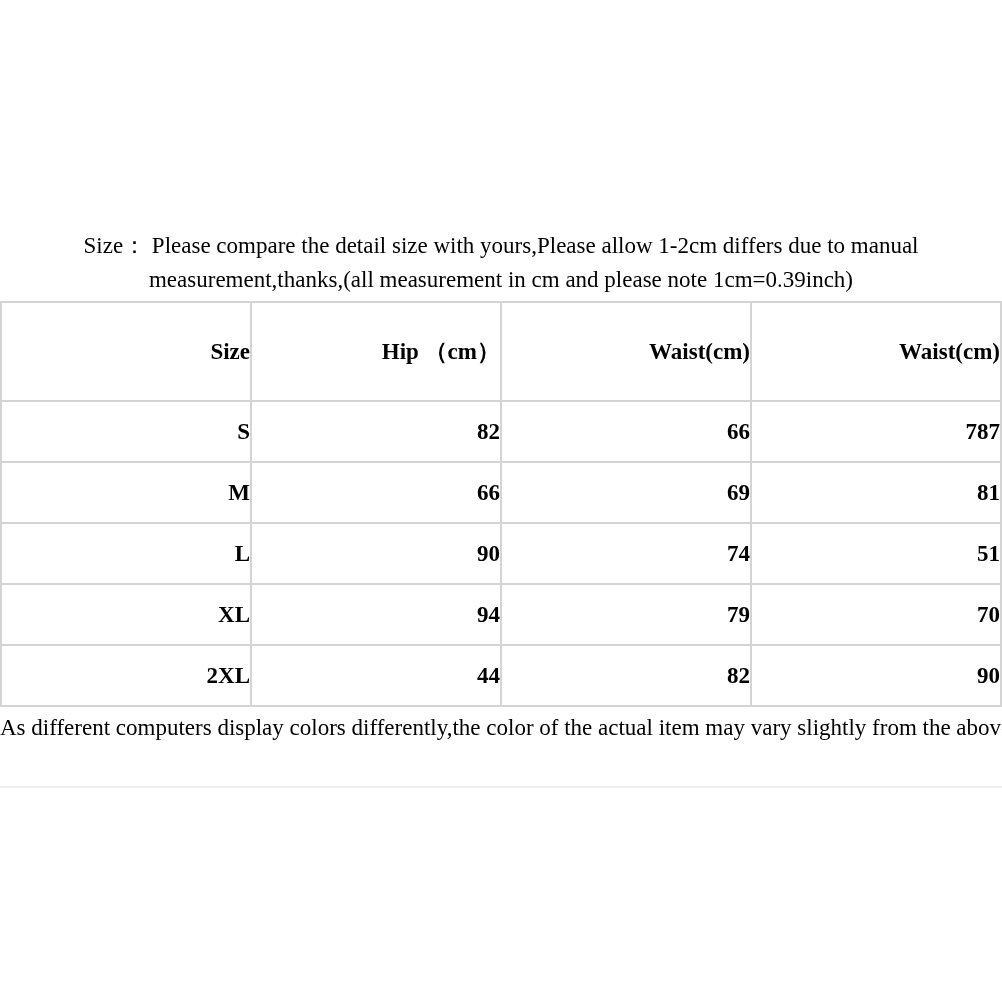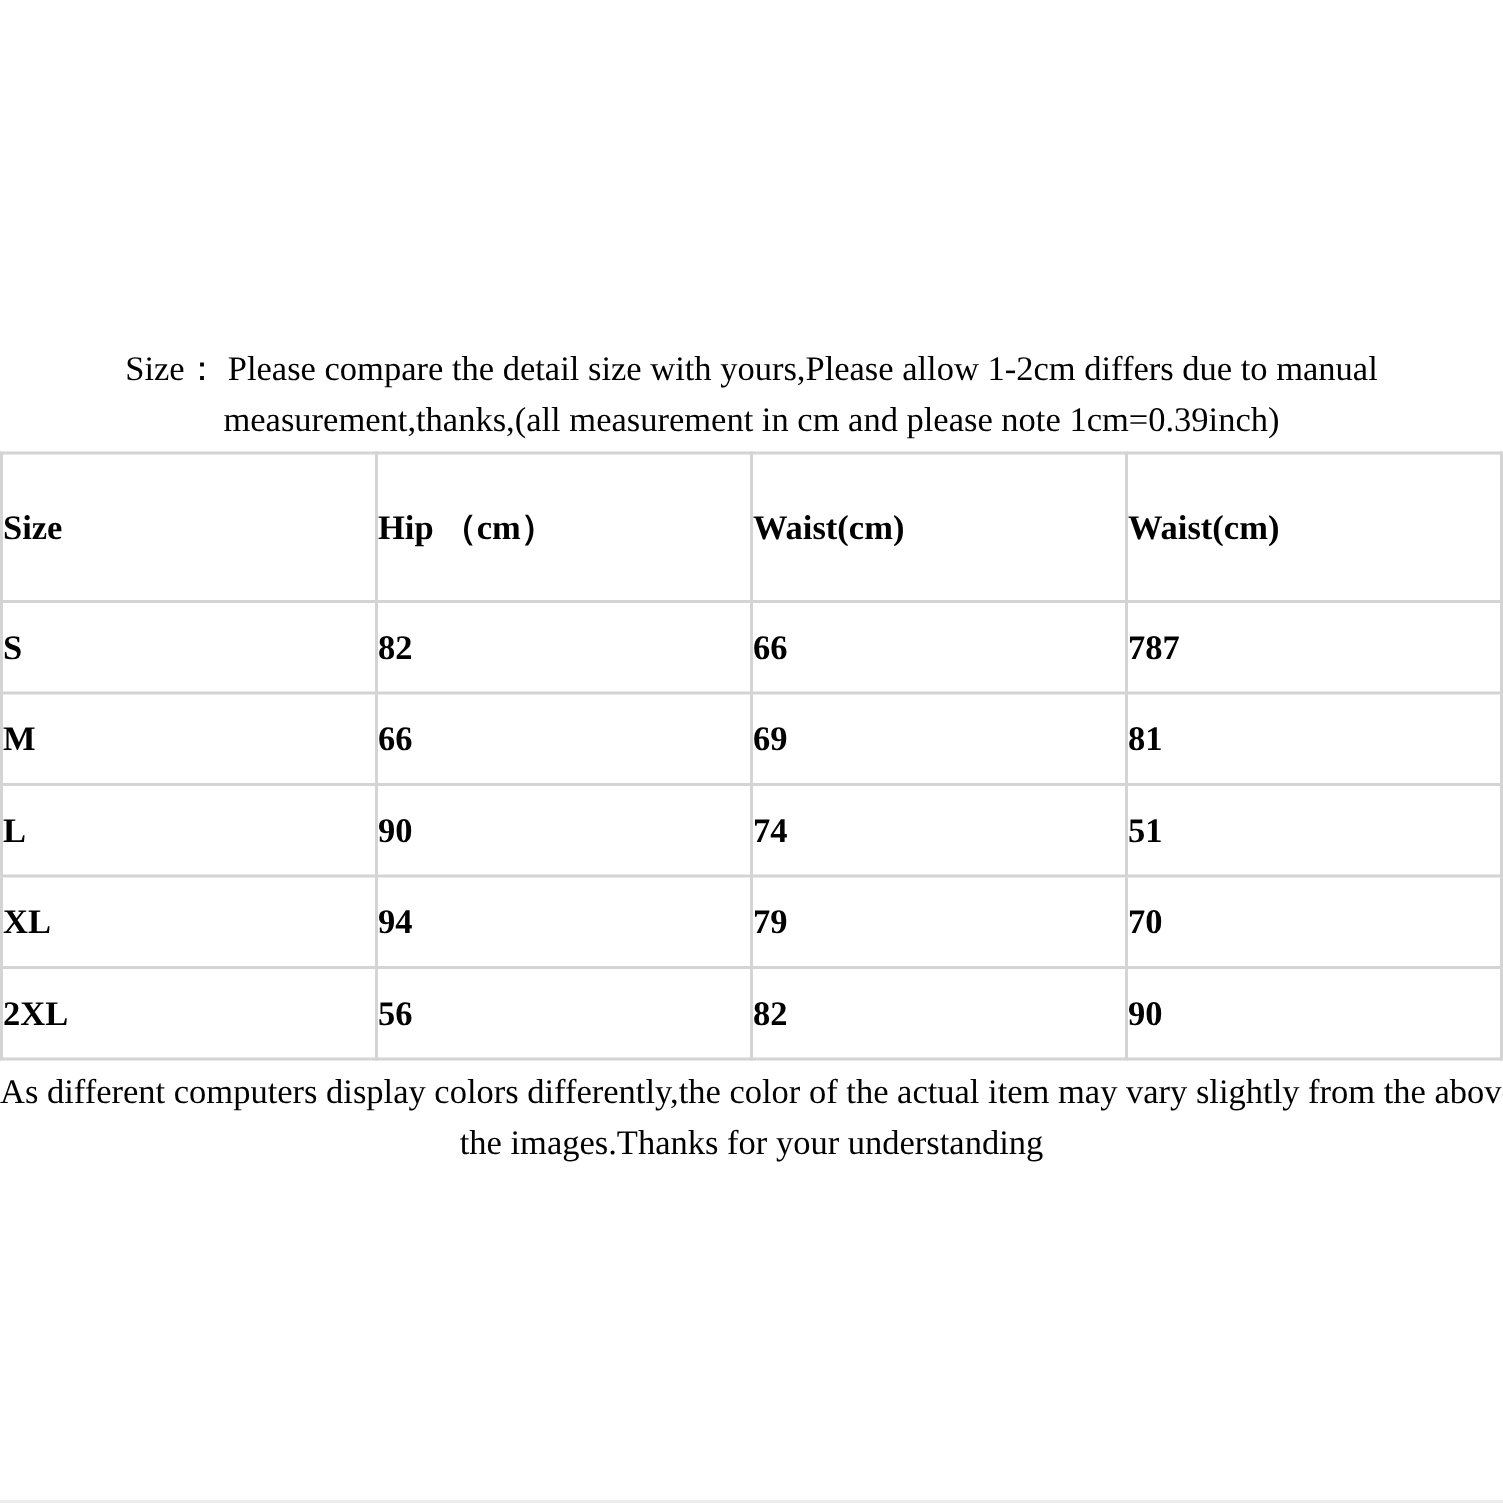--- a/index.html
+++ b/index.html
@@ -3,21 +3,21 @@
 <meta charset="utf-8">
 <style>
   html, body {
     margin: 0;
     padding: 0;
     background: #ffffff;
   }
   .page {
     position: relative;
     width: 1002px;
-    height: 1002px;
+    height: 788px;
     background: #ffffff;
     overflow: hidden;
     font-family: "Liberation Serif", "DejaVu Serif", serif;
     color: #000000;
   }
   .note {
     position: absolute;
     left: 0;
     width: 100%;
     text-align: center;
@@ -36,21 +36,21 @@
     top: 301px;
     left: 0;
     width: 1002px;
     border-collapse: collapse;
     table-layout: fixed;
   }
   table.size-table th,
   table.size-table td {
     border: 2px solid #d4d4d4;
     padding: 0;
-    text-align: left;
+    text-align: right;
     vertical-align: middle;
     font-size: 23px;
     font-weight: bold;
     font-family: "Liberation Serif", "DejaVu Serif", serif;
     color: #000000;
     margin-left: 40px;
   }
   table.size-table thead tr { height: 99px; }
   table.size-table tbody tr { height: 61px; }
 
@@ -102,27 +102,26 @@
         <td>51</td>
       </tr>
       <tr>
         <td>XL</td>
         <td>94</td>
         <td>79</td>
         <td>70</td>
       </tr>
       <tr>
         <td>2XL</td>
-        <td>56</td>
+        <td>44</td>
         <td>82</td>
         <td>90</td>
       </tr>
     </tbody>
   </table>
 
   <div class="note footer-note">
     <div class="line">As different computers display colors differently,the color of the actual item may vary slightly from the above</div>
-    <div class="line">the images.Thanks for your understanding</div>
   </div>
 
   <div class="bottom-edge-line"></div>
 
 </div>
 
 </body></html>

